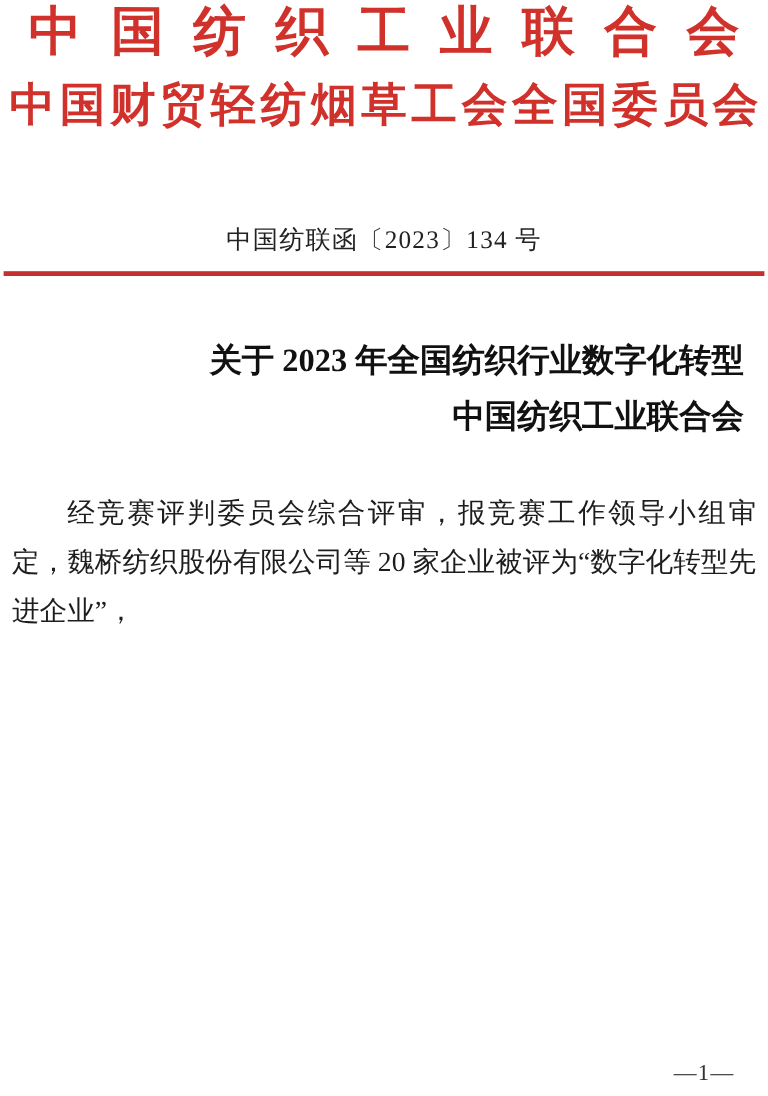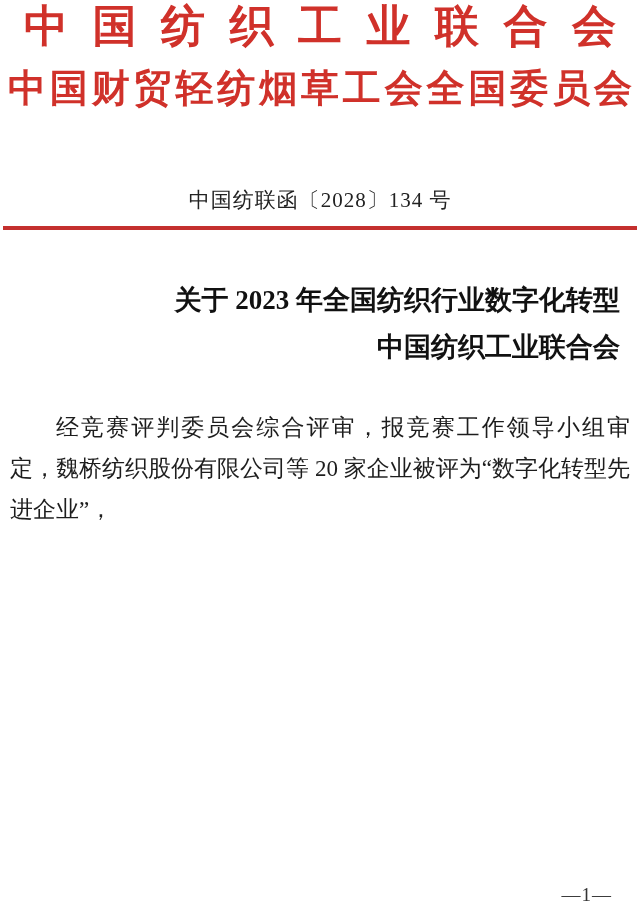--- a/index.html
+++ b/index.html
@@ -84,21 +84,21 @@
 </head>
 <body>
 
 <div class="page">
 
   <header>
     <div class="org-line1">中国纺织工业联合会</div>
     <div class="org-line2">中国财贸轻纺烟草工会全国委员会</div>
   </header>
 
-  <div class="doc-number">中国纺联函〔2028〕134 号</div>
+  <div class="doc-number">中国纺联函〔2023〕134 号</div>
 
   <div class="red-line"></div>
 
   <h1 class="doc-title">
     <span class="t-line">关于 2023 年全国纺织行业数字化转型</span>
     <span class="t-line">中国纺织工业联合会</span>
   </h1>
 
   <main class="doc-body">
     <p class="para">经竞赛评判委员会综合评审，报竞赛工作领导小组审定，魏桥纺织股份有限公司等 20 家企业被评为“数字化转型先进企业”，</p>

